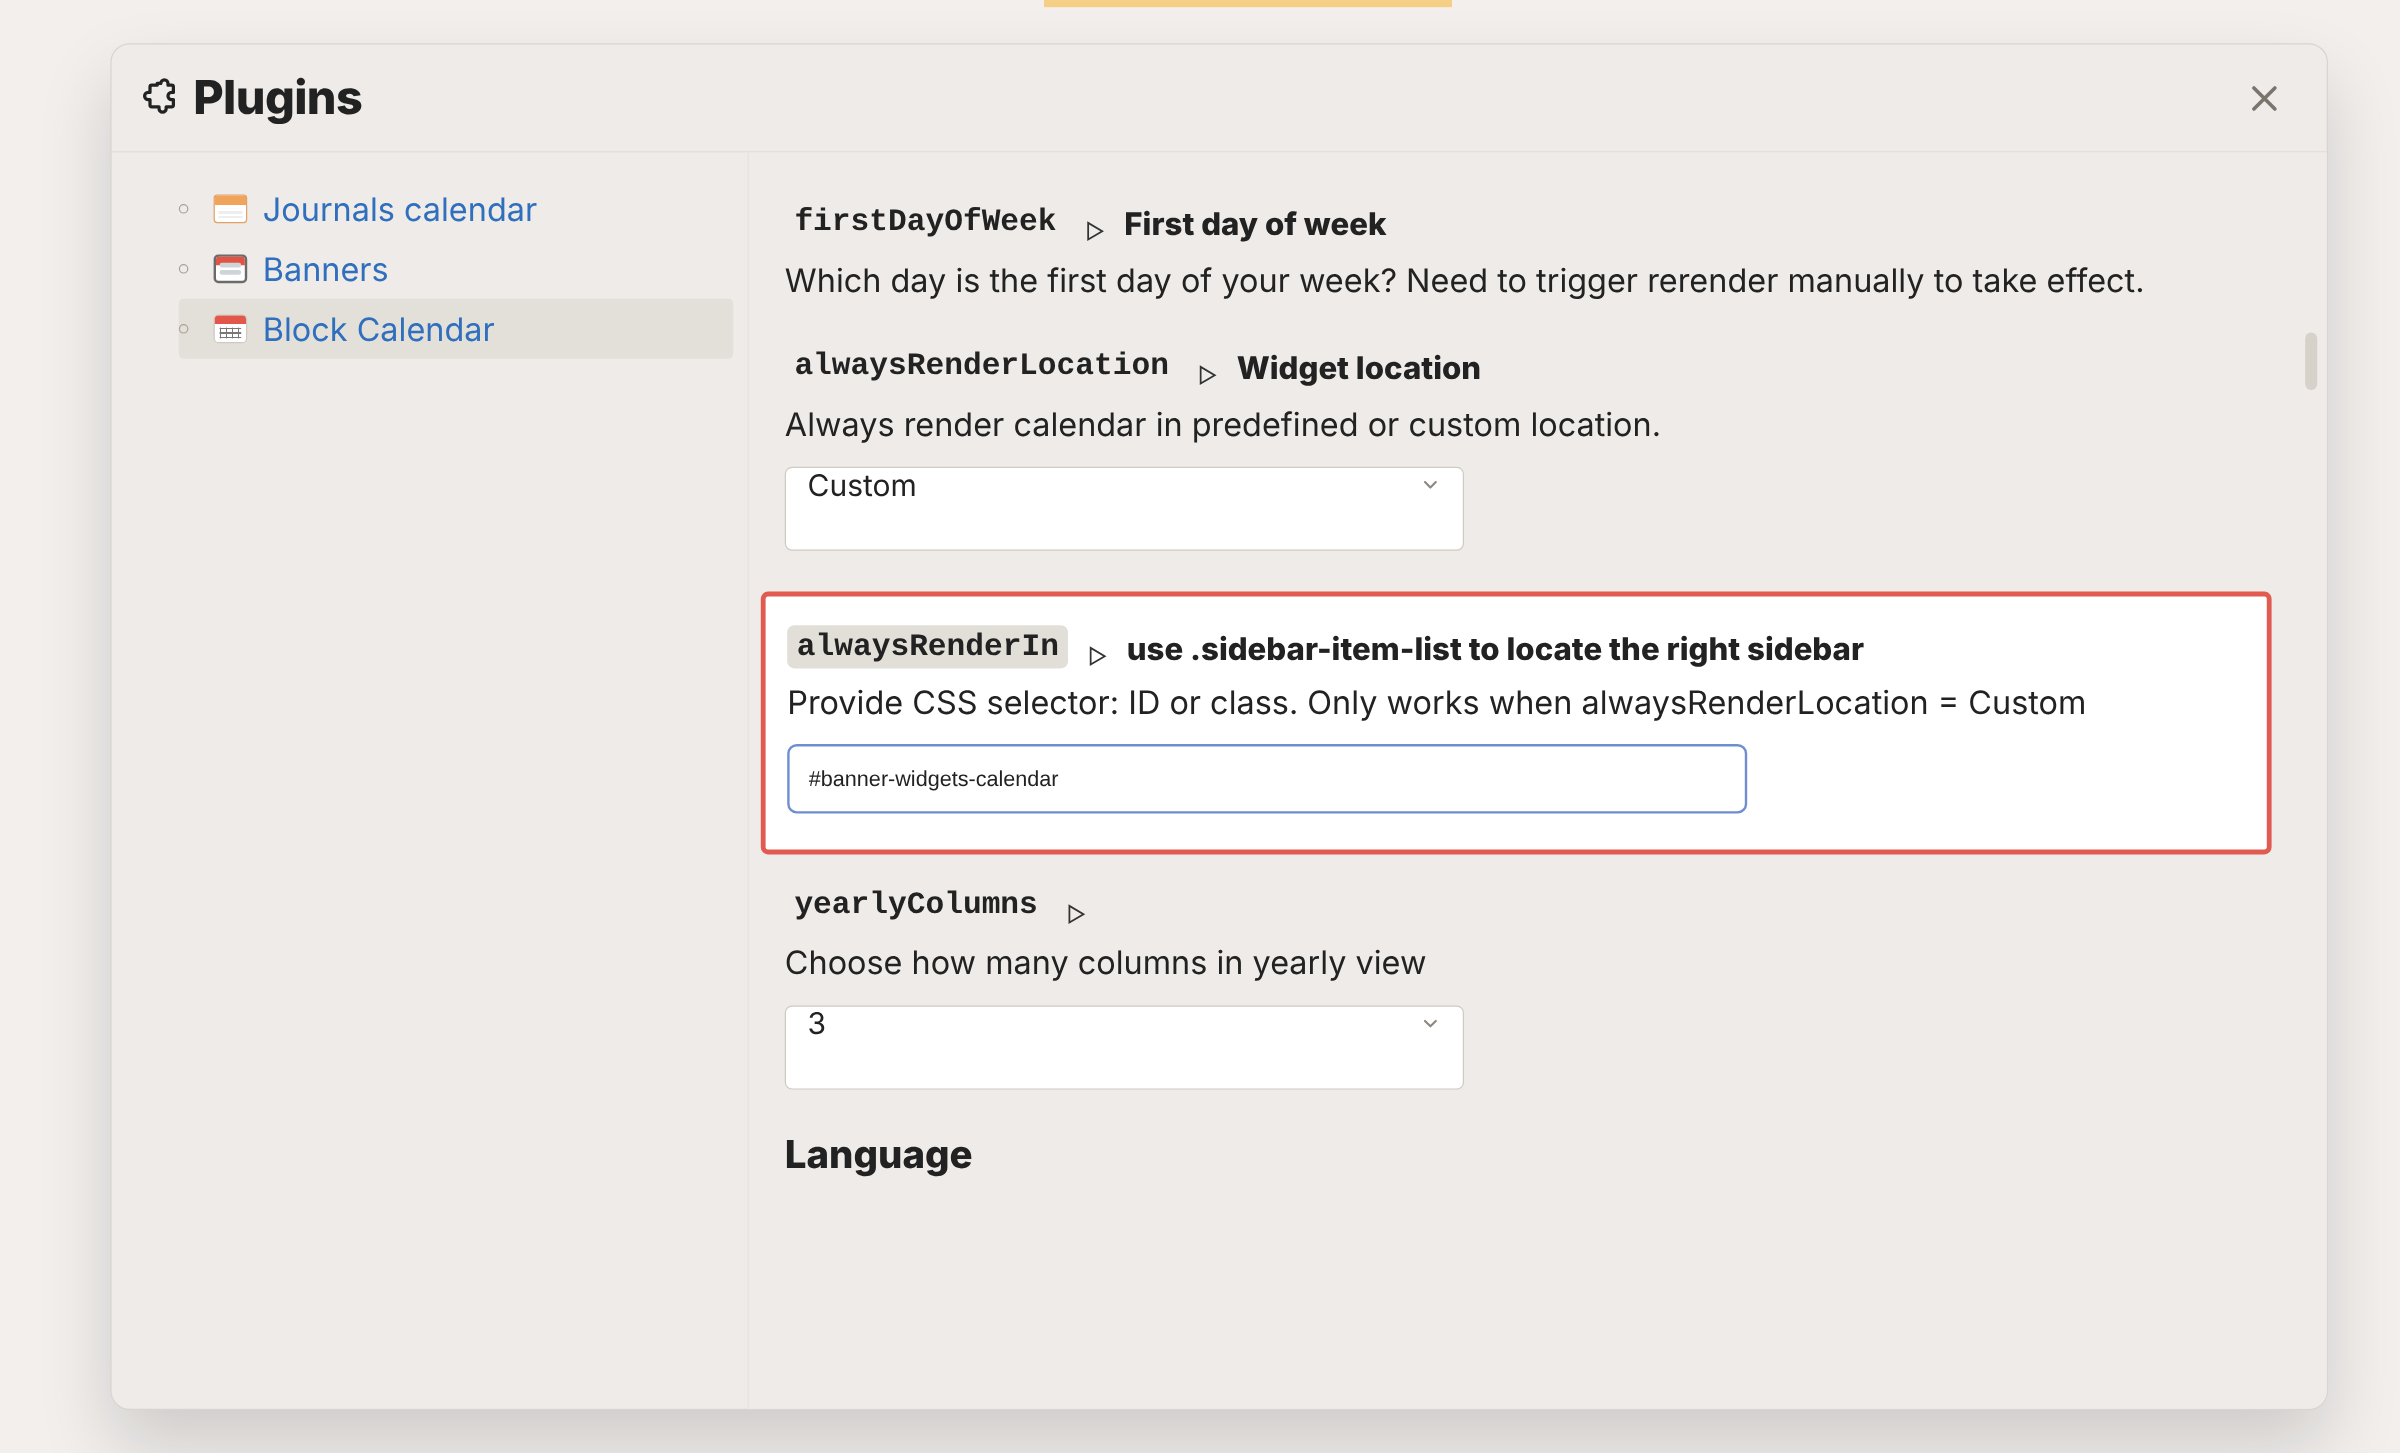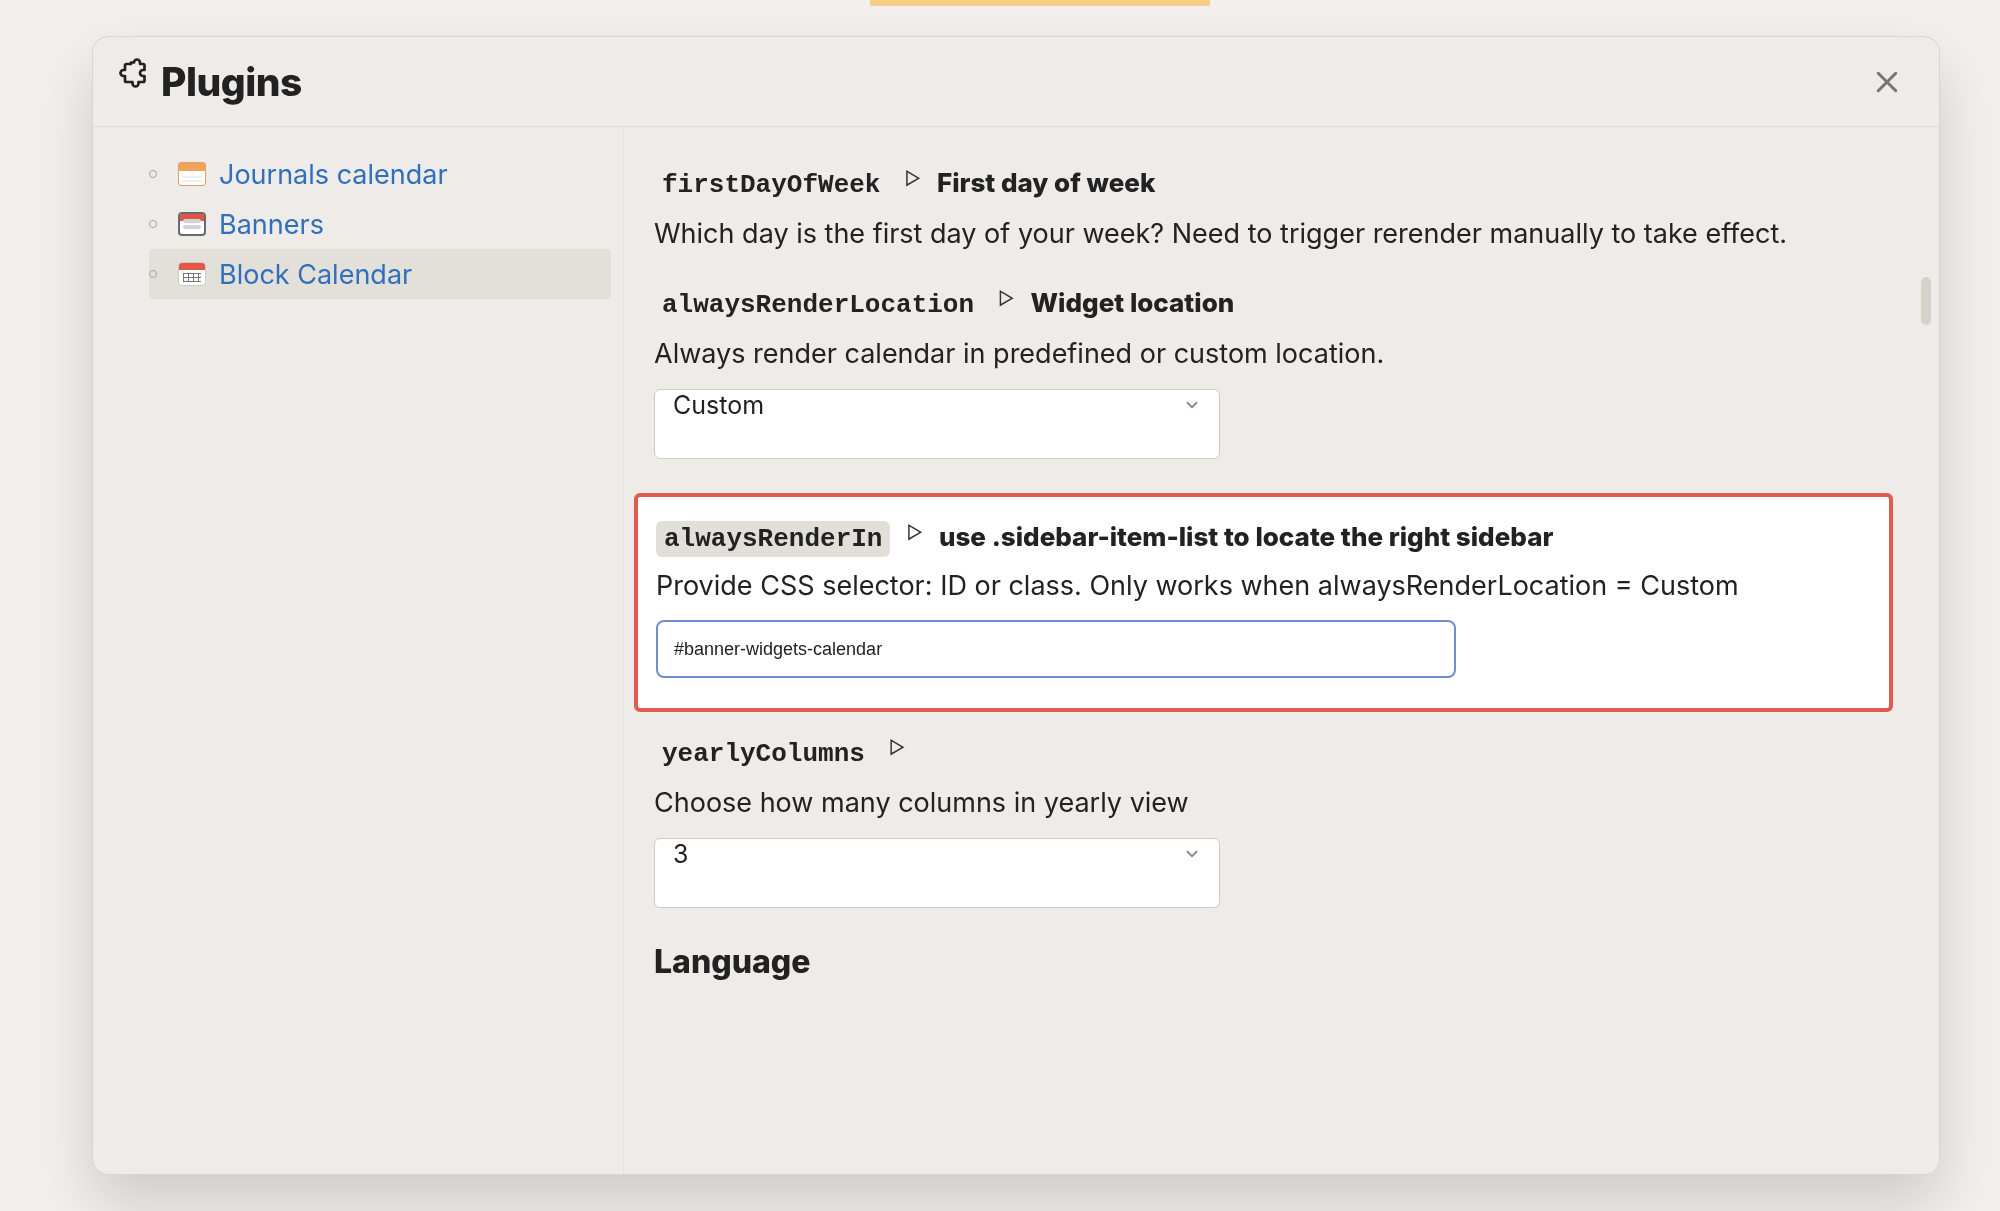--- a/index.html
+++ b/index.html
@@ -31,21 +31,21 @@
       box-shadow: 0 30px 60px rgba(0,0,0,0.15);
       overflow: hidden;
     }
 
     .titlebar {
       height: 90px;
       display: flex; align-items: center; justify-content: space-between;
       padding: 0 30px 0 20px;
       border-bottom: 1px solid #e0dcd7;
     }
-    .title-left { display: flex; align-items: flex-start; gap: 12px; }
+    .title-left { display: flex; align-items: flex-end; gap: 12px; }
     .title-left svg { width: 36px; height: 36px; color: #222; }
     .title-text { font-size: 39px; font-weight: 800; letter-spacing: -0.5px; }
     .close-btn {
       width: 44px; height: 44px;
       display: flex; align-items: center; justify-content: center;
       color: #7a746c; border-radius: 8px;
       cursor: pointer;
     }
     .close-btn svg { width: 30px; height: 30px; }
 
@@ -78,21 +78,21 @@
     }
 
     .content {
       flex: 1;
       padding: 40px 36px 40px 30px;
       border-left: 1px solid #e6e1db;
       background: #eeebe8;
       overflow: hidden;
     }
     .setting { margin-bottom: 34px; }
-    .setting-header { display: flex; align-items: flex-start; gap: 16px; flex-wrap: wrap; }
+    .setting-header { display: flex; align-items: flex-end; gap: 16px; flex-wrap: wrap; }
     .setting-key {
       font-size: 26px; font-weight: 800;
       padding: 3px 8px; border-radius: 6px;
     }
     .setting-key.chip { background: #e2dfd8; }
     .caret { font-size: 18px; color: #333; transform: translateY(1px); }
     .setting-title { font-size: 26px; font-weight: 800; }
     .setting-desc { font-size: 27px; color: #222; margin-top: 12px; line-height: 1.4; max-width: 1160px; }
 
     .radio-row { display: flex; align-items: center; gap: 38px; margin-top: 18px; }

